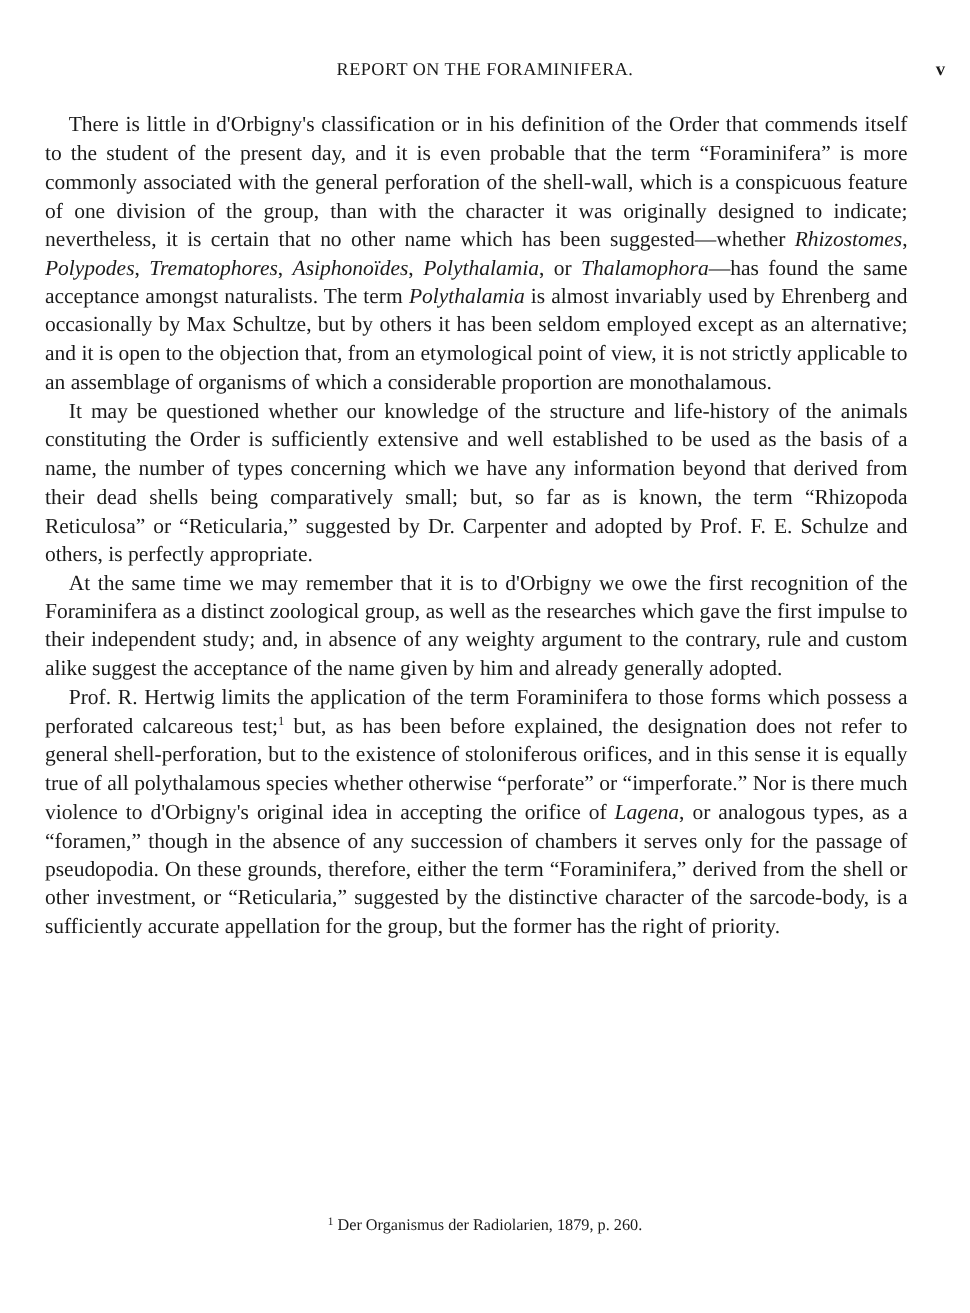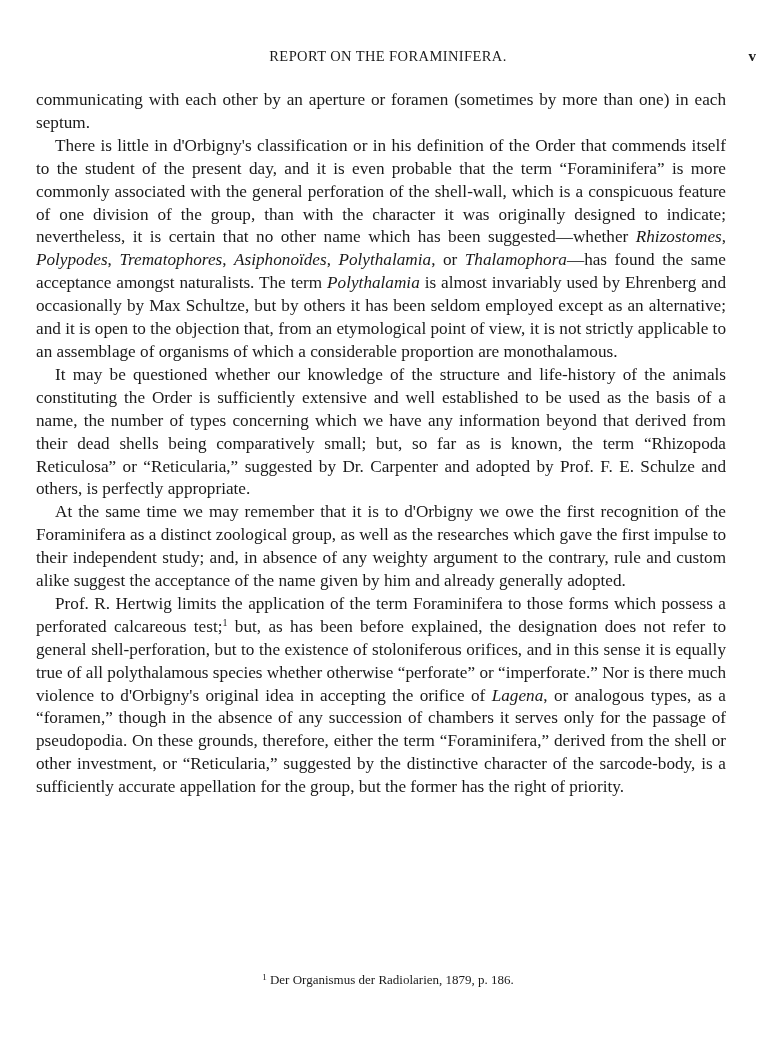--- a/index.html
+++ b/index.html
@@ -35,28 +35,27 @@
   </style>
 </head>
 <body>
 
 <div class="running-head">
   <div class="running-title">REPORT ON THE FORAMINIFERA.</div>
   <div class="page-num">v</div>
 </div>
 
 <div class="body-text">
-  <p><span>communicating with each other by an aperture or foramen (sometimes by more than one) in each septum.</span></p>
 
   <p class="indent"><span>There is little in d'Orbigny's classification or in his definition of the Order that commends itself to the student of the present day, and it is even probable that the term “Foraminifera” is more commonly associated with the general perforation of the shell-wall, which is a conspicuous feature of one division of the group, than with the character it was originally designed to indicate; nevertheless, it is certain that no other name which has been suggested—whether </span><i>Rhizostomes</i>, <i>Polypodes</i>, <i>Trematophores</i>, <i>Asiphonoïdes</i>, <i>Polythalamia</i>, or <i>Thalamophora</i><span>—has found the same acceptance amongst naturalists. The term </span><i>Polythalamia</i><span> is almost invariably used by Ehrenberg and occasionally by Max Schultze, but by others it has been seldom employed except as an alternative; and it is open to the objection that, from an etymological point of view, it is not strictly applicable to an assemblage of organisms of which a considerable proportion are monothalamous.</span></p>
 
   <p class="indent"><span>It may be questioned whether our knowledge of the structure and life-history of the animals constituting the Order is sufficiently extensive and well established to be used as the basis of a name, the number of types concerning which we have any information beyond that derived from their dead shells being comparatively small; but, so far as is known, the term “Rhizopoda Reticulosa” or “Reticularia,” suggested by Dr. Carpenter and adopted by Prof. F. E. Schulze and others, is perfectly appropriate.</span></p>
 
   <p class="indent"><span>At the same time we may remember that it is to d'Orbigny we owe the first recognition of the Foraminifera as a distinct zoological group, as well as the researches which gave the first impulse to their independent study; and, in absence of any weighty argument to the contrary, rule and custom alike suggest the acceptance of the name given by him and already generally adopted.</span></p>
 
   <p class="indent"><span>Prof. R. Hertwig limits the application of the term Foraminifera to those forms which possess a perforated calcareous test;</span><sup>1</sup><span> but, as has been before explained, the designation does not refer to general shell-perforation, but to the existence of stoloniferous orifices, and in this sense it is equally true of all polythalamous species whether otherwise “perforate” or “imperforate.”  Nor is there much violence to d'Orbigny's original idea in accepting the orifice of </span><i>Lagena</i><span>, or analogous types, as a “foramen,” though in the absence of any succession of chambers it serves only for the passage of pseudopodia.  On these grounds, therefore, either the term “Foraminifera,” derived from the shell or other investment, or “Reticularia,” suggested by the distinctive character of the sarcode-body, is a sufficiently accurate appellation for the group, but the former has the right of priority.</span></p>
 
 </div>
 
 <div class="footnote">
   <sup>1</sup>
-  <span>Der Organismus der Radiolarien, 1879, p. 186.</span>
+  <span>Der Organismus der Radiolarien, 1879, p. 260.</span>
 </div>
 
 </body></html>

